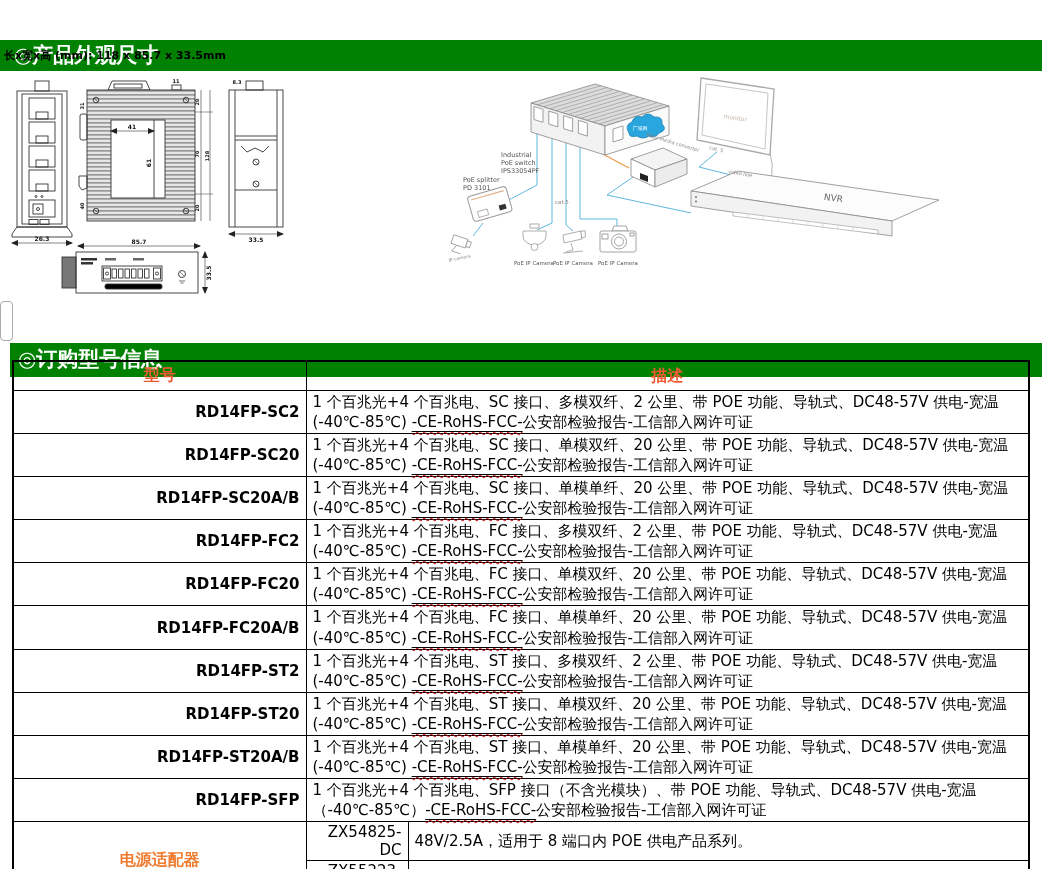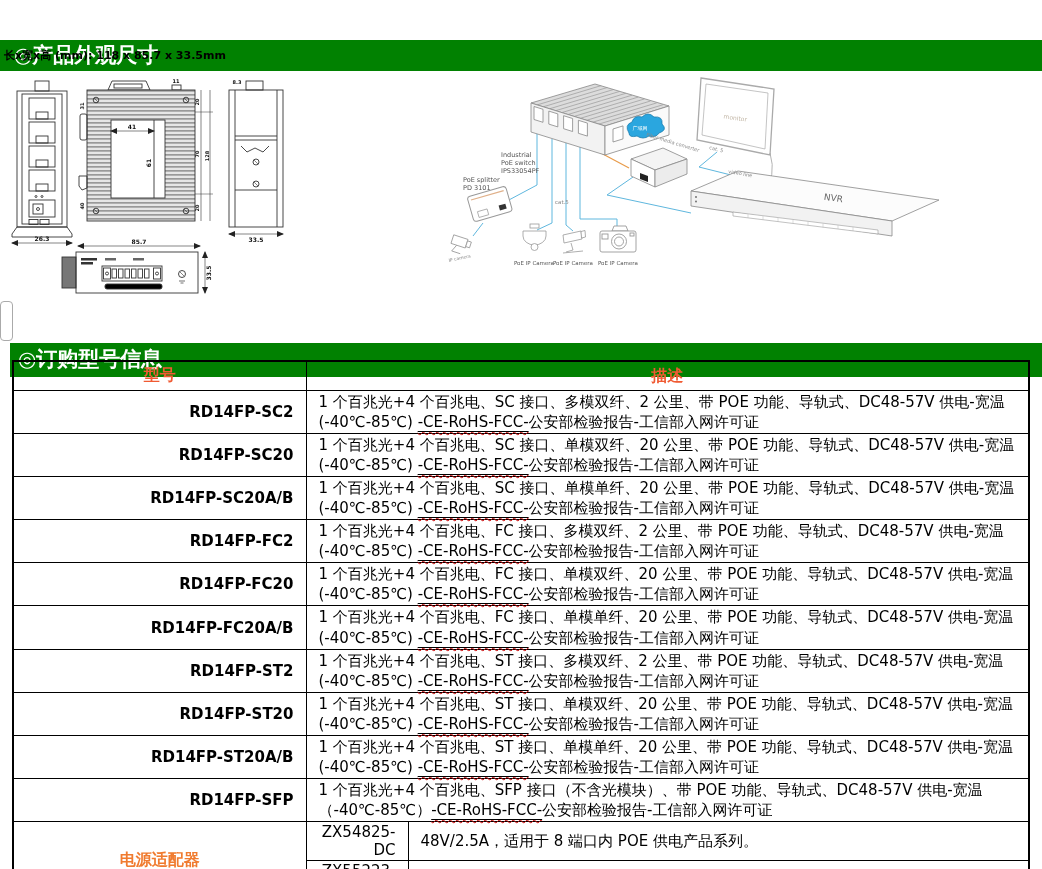--- a/index.html
+++ b/index.html
@@ -25,21 +25,21 @@
     position:absolute; left:4px; top:48px; font-size:11px; font-weight:bold; color:#000;
   }
   #drawings { position:absolute; left:5px; top:78px; }
   #appdiagram { position:absolute; left:433px; top:73px; }
 
   #order-table {
     position:absolute; left:12px; top:360px; width:1018px;
     border-collapse:collapse; table-layout:fixed;
     font-size:15px; color:#000;
   }
-  #order-table td { border:1px solid #000; padding:1px 12px; }
+  #order-table td { border:1px solid #000; padding:1px 6px; }
   #order-table { border:2px solid #000; }
   td.model { text-align:right; font-weight:bold; width:293px; }
   td.desc  { line-height:1.34; }
   tr.hdr td { height:29px; text-align:center; font-weight:bold; color:#f05a32; font-size:16px; }
   tr.data td { height:41px; }
   tr.power td { height:29px; }
   td.power-label { text-align:center; color:#f07b2f; font-weight:bold; font-size:16px; }
   td.sub-model { text-align:right; font-weight:normal; width:102px; }
   .wavy { text-decoration:underline wavy #c80000; text-underline-offset:4px; text-decoration-thickness:1px; }
   .wavy > span { text-decoration:underline; }

